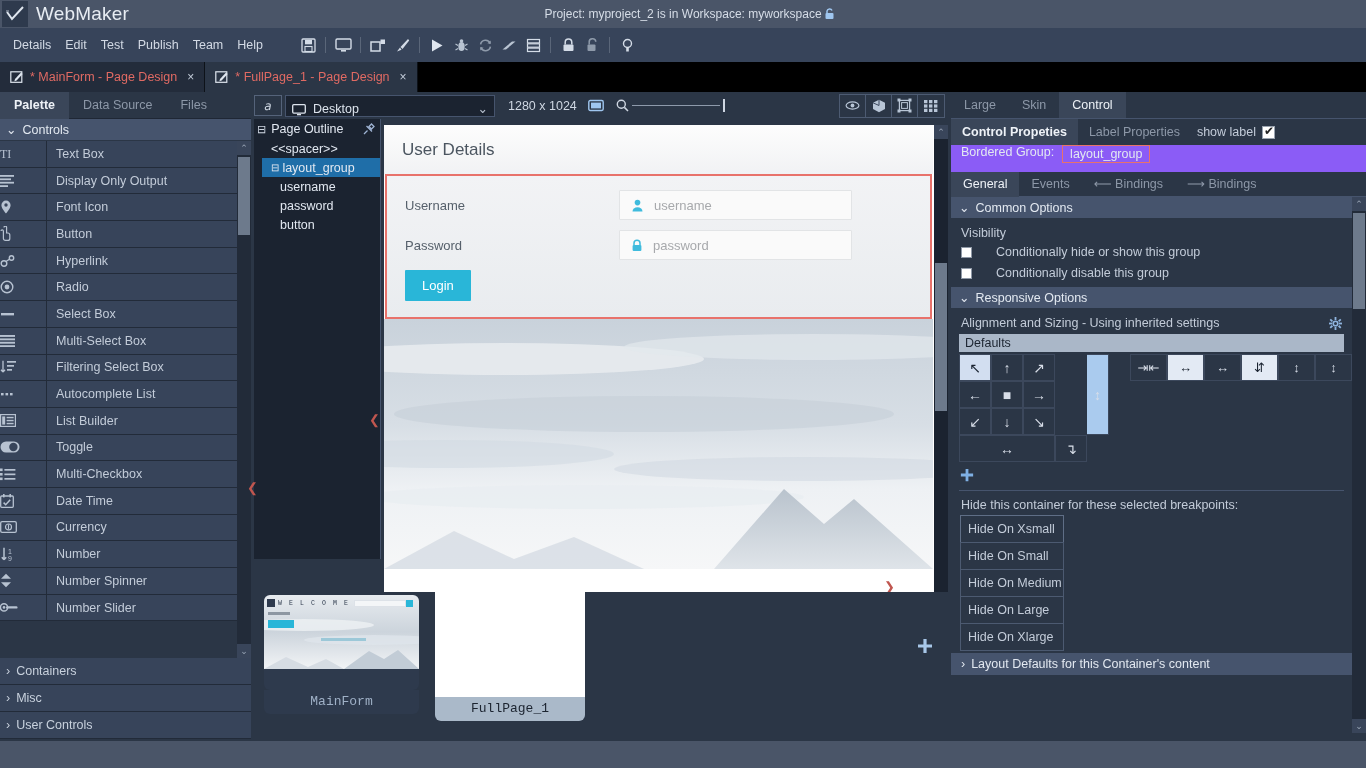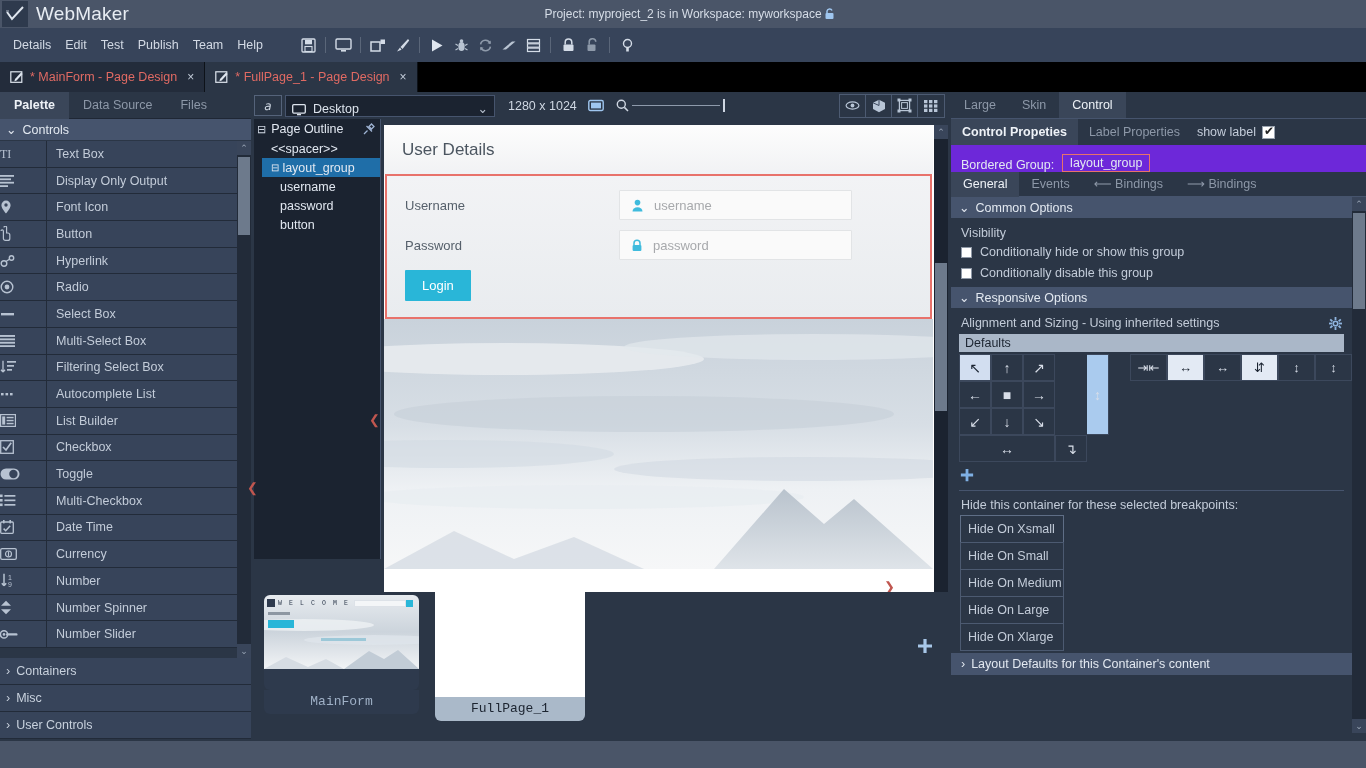--- a/index.html
+++ b/index.html
@@ -143,38 +143,38 @@
   #rtabs{ display:flex; height:27px; align-items:flex-end; border-bottom:1px solid #46546d;}
   .rtab{ padding:0 13px; height:26px;line-height:26px;font-size:12.5px;color:#8d98a8;cursor:default;}
   .rtab.active{ color:#eef2f7; background:#3a4659; }
   #rsubtabs{ display:flex; align-items:center; height:26px; background:#2b3646; }
   .rsub{ padding:0 11px;height:26px;line-height:26px;font-size:12.5px;color:#8d98a8;cursor:default;}
   .rsub.active{ background:#3a4659;color:#eef2f7;font-weight:bold;}
   #showlabel{ font-size:12.5px;color:#c3ccd9;margin-left:6px;}
   .chk{ display:inline-block;width:13px;height:13px;background:#fff;border:1px solid #9aa3b0;vertical-align:-2px;margin-left:6px;position:relative;}
   .chk.on:after{ content:"✔"; position:absolute;left:1px;top:-3px;color:#222;font-size:12px;}
   #borderedrow{
-    height:27px;background:#6d28d9;display:flex;align-items:flex-end;gap:8px;padding-left:10px;font-size:12.5px;color:#e2e8f1;
+    height:27px;background:#8b5cf6;display:flex;align-items:flex-start;gap:8px;padding-left:10px;font-size:12.5px;color:#e2e8f1;
   }
   #bg-value{ border:1px solid #e8726b; padding:1px 7px; color:#e2e8f1; }
   #rtabs2{ display:flex; height:25px; align-items:center; border-bottom:1px solid #46546d;}
   .rtab2{ padding:0 12px;height:25px;line-height:25px;font-size:12.5px;color:#8d98a8;cursor:default;}
   .rtab2.active{ background:#3a4659;color:#eef2f7;font-weight:normal;}
   .sect-head{
     height:21px;background:#46546d;display:flex;align-items:center;gap:6px;padding-left:8px;
     font-size:12.5px;color:#e3e9f1;cursor:default;
   }
   #rbody{ position:relative; height:536px; }
   #rbody-inner{ position:absolute; left:0;top:0;right:14px;bottom:0; overflow:hidden;}
   #rscroll{ position:absolute;right:0;top:0;width:14px;height:100%;background:#222b39;}
   #rscroll .sbtn{height:14px;display:flex;align-items:center;justify-content:center;color:#9aa6b6;font-size:9px;background:#39455a;}
   #rthumb{ position:absolute;left:1px;top:16px;width:12px;height:96px;background:#6d7a8c;}
   .pad{ padding:8px 10px 0 10px; }
   .field-lbl{ font-size:12.5px;color:#c3ccd9;margin-bottom:5px; }
-  .crow{ display:flex;align-items:center;gap:8px;margin-bottom:7px;font-size:12.5px;color:#c3ccd9;}
+  .crow{ display:flex;align-items:center;gap:24px;margin-bottom:7px;font-size:12.5px;color:#c3ccd9;}
   .cbox{ width:11px;height:11px;background:#fff;border:1px solid #8f99a7;}
   #alignhdr{ display:flex;align-items:center;font-size:12.5px;color:#c3ccd9;padding:8px 10px 4px 10px;}
   #gear{ margin-left:auto;color:#8fb4de;}
   #defaults-bar{ margin:0 8px 0 8px;background:#aab7c8;color:#1c2430;font-size:12.5px;padding:2px 0 2px 6px;}
   .agrid{ display:grid; grid-template-columns:repeat(3,32px); }
   .acell{
     width:32px;height:27px;border:1px solid #3c485c;background:#2b3646;
     display:flex;align-items:center;justify-content:center;color:#d8dee8;font-size:14px;cursor:default;
   }
   .acell.on{ background:#d2def0;color:#1a2330; }
@@ -452,29 +452,20 @@
               <rect x="0.6" y="0.6" width="14.8" height="11.8" fill="none" stroke="#b7c2d1" stroke-width="1.2"></rect>
               <rect x="2.2" y="2.4" width="3" height="8.2" fill="#b7c2d1"></rect>
               <g fill="#b7c2d1">
                 <rect x="6.6" y="2.8" width="7" height="1.5"></rect>
                 <rect x="6.6" y="5.8" width="7" height="1.5"></rect>
                 <rect x="6.6" y="8.8" width="7" height="1.5"></rect>
               </g>
             </svg>
           </span>
           <span class="ctl-lbl">List Builder</span>
-        </div>
-        <div class="ctl-row">
-          <span class="ctl-ico">
-            <svg width="14" height="14" viewBox="0 0 14 14">
-              <rect x="0.7" y="0.7" width="12.6" height="12.6" fill="none" stroke="#b7c2d1" stroke-width="1.3"></rect>
-              <path d="M3 7 L6 10 L11.2 2.8" stroke="#b7c2d1" stroke-width="1.7" fill="none"></path>
-            </svg>
-          </span>
-          <span class="ctl-lbl">Checkbox</span>
         </div>
         <div class="ctl-row">
           <span class="ctl-ico">
             <svg width="20" height="12" viewBox="0 0 20 12">
               <rect x="0.5" y="0.5" width="19" height="11" rx="5.5" fill="#b7c2d1"></rect>
               <circle cx="13.4" cy="6" r="4.2" fill="#37445a"></circle>
             </svg>
           </span>
           <span class="ctl-lbl">Toggle</span>
         </div>

